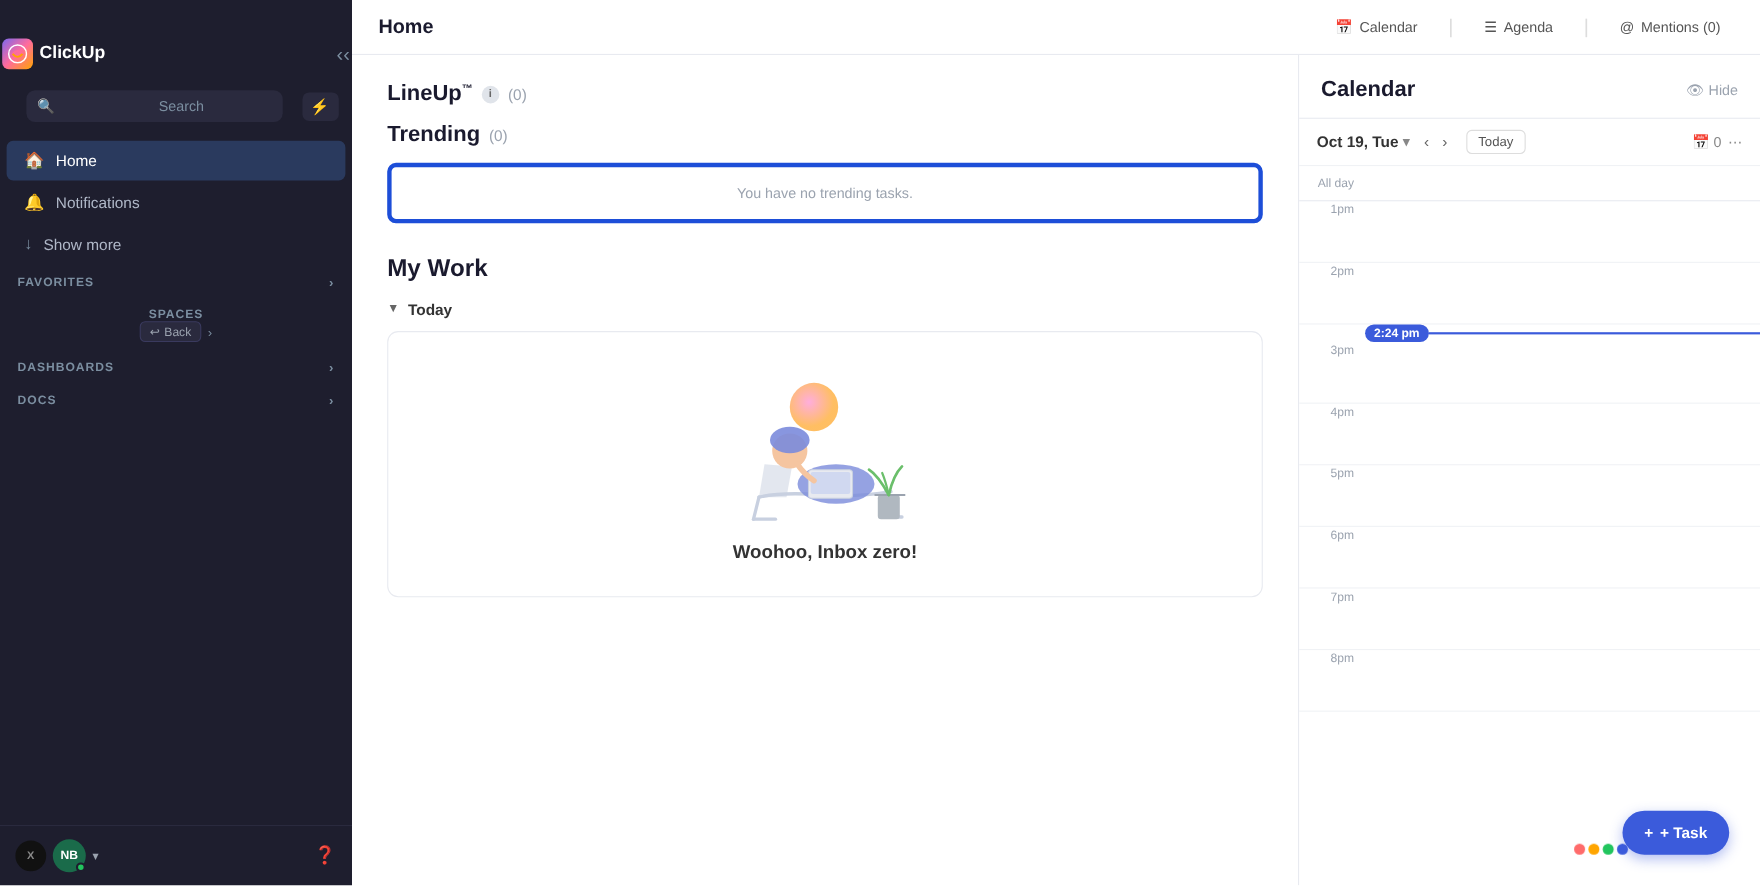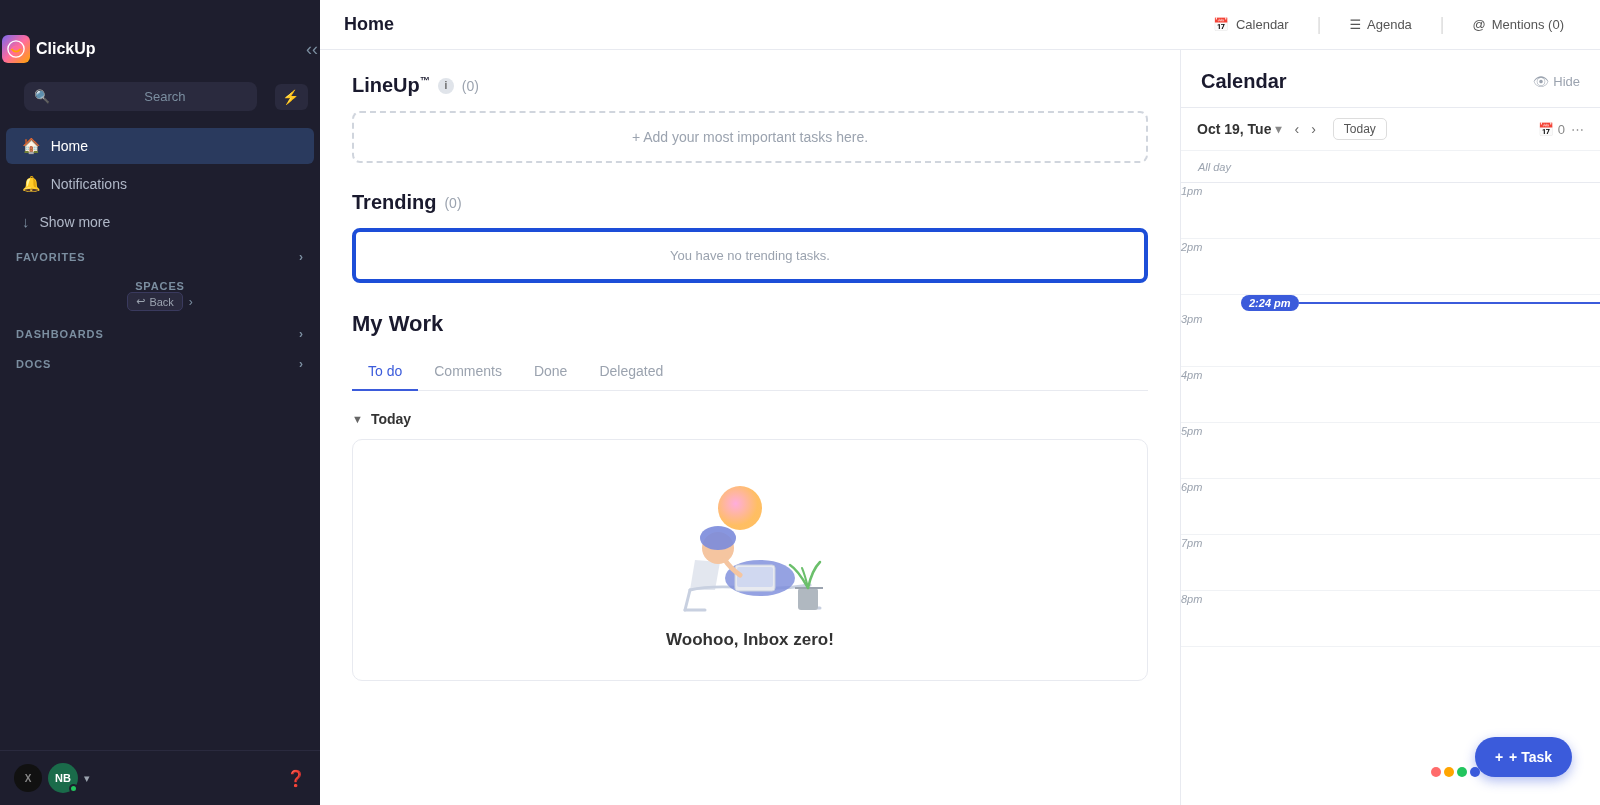--- a/index.html
+++ b/index.html
@@ -316,21 +316,21 @@
       border-radius: 5px; padding: 3px 10px;
       font-size: 12px; color: #555; cursor: pointer;
       margin-left: 4px;
     }
     .cal-actions { display: flex; align-items: center; gap: 6px; margin-left: auto; }
     .cal-icon-btn {
       background: none; border: none; cursor: pointer; color: #888; font-size: 13px;
       display: flex; align-items: center; gap: 3px;
     }
 
-    .calendar-grid { flex: 1; overflow-y: auto; position: relative; font-style: italic; }
+    .calendar-grid { flex: 1; overflow-y: auto; position: relative; }
     .all-day-row {
       display: flex; align-items: center;
       border-bottom: 1px solid #e8eaf0;
       min-height: 32px;
     }
     .time-label-allday {
       width: 60px; min-width: 60px;
       font-size: 11px; color: #9ba3af;
       text-align: right; padding-right: 10px;
     }
@@ -338,21 +338,21 @@
 
     .time-row {
       display: flex; align-items: flex-start;
       min-height: 56px;
       border-bottom: 1px solid #f0f2f5;
       position: relative;
     }
     .time-label {
       width: 60px; min-width: 60px;
       font-size: 11px; color: #9ba3af;
-      padding-right: 10px;
+      text-align: right; padding-right: 10px;
       padding-top: 2px;
     }
     .time-content { flex: 1; position: relative; }
 
     .current-time-indicator {
       display: flex; align-items: center;
       position: relative;
     }
     .current-time-badge {
       background: #3b5bdb;
@@ -511,48 +511,33 @@
   <div id="content">
 
     <div id="main-content">
 
       
       <div class="section-title">
         <span>LineUp<span class="tm-sup">™</span></span>
         <div class="info-icon">i</div>
         <span class="count">(0)</span>
       </div>
-      <button class="lineup-add-btn">+ Add your most important tasks here.</button>
 
       
       <div class="section-title">
         <span>Trending</span>
         <span class="count">(0)</span>
       </div>
       <div class="trending-empty">
         <span>You have no trending tasks.</span>
       </div>
 
       
       <div class="mywork-title">My Work</div>
 
-      <div class="tabs">
-        <div class="tab active">
-          <span>To do</span>
-        </div>
-        <div class="tab">
-          <span>Comments</span>
-        </div>
-        <div class="tab">
-          <span>Done</span>
-        </div>
-        <div class="tab">
-          <span>Delegated</span>
-        </div>
-      </div>
 
       <div class="today-section">
         <span class="arrow">▼</span>
         <span>Today</span>
       </div>
 
       <div class="inbox-zero-card">
 
         <svg width="200" height="160" viewBox="0 0 200 160">
 

